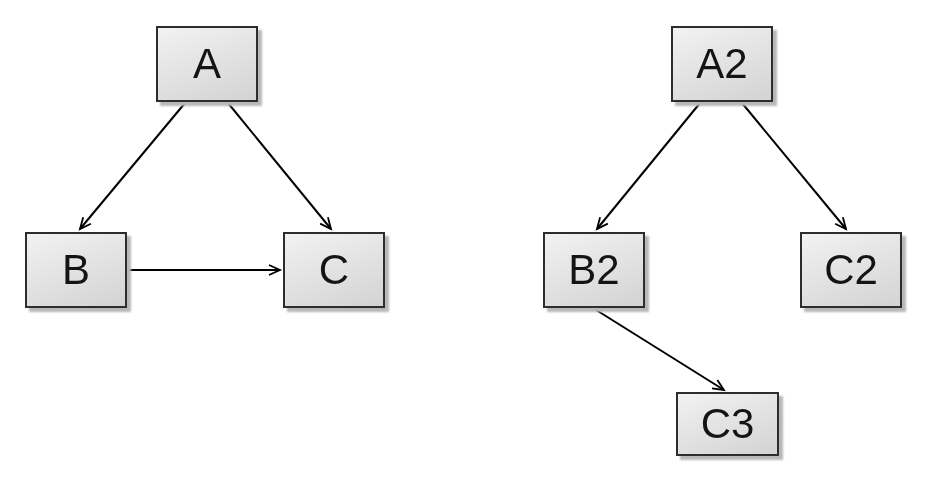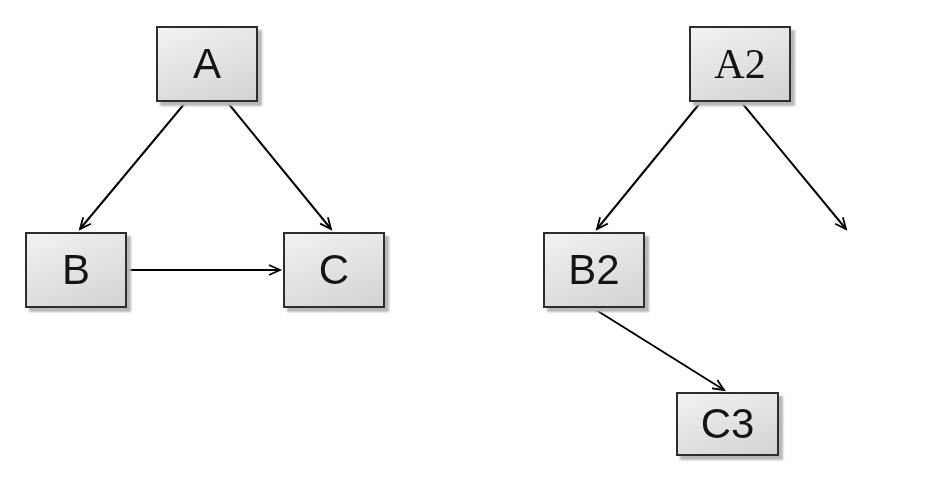--- a/index.html
+++ b/index.html
@@ -84,23 +84,26 @@
   <div id="node-layer">
       <div class="node" style="left: 156px; top: 26px; width: 102px; height: 76px;">
         <span class="node-label">A</span>
       </div>
       <div class="node" style="left: 25px; top: 232px; width: 102px; height: 76px;">
         <span class="node-label">B</span>
       </div>
       <div class="node" style="left: 283px; top: 232px; width: 102px; height: 76px;">
         <span class="node-label">C</span>
       </div>
-      <div class="node" style="left: 689px; top: 26px; width: 102px; height: 76px; font-family: Liberation Serif, serif;">
+      <div class="node" style="left: 671px; top: 26px; width: 102px; height: 76px;">
         <span class="node-label">A2</span>
       </div>
       <div class="node" style="left: 543px; top: 232px; width: 102px; height: 76px;">
         <span class="node-label">B2</span>
+      </div>
+      <div class="node" style="left: 800px; top: 232px; width: 102px; height: 76px;">
+        <span class="node-label">C2</span>
       </div>
       <div class="node" style="left: 676px; top: 392px; width: 103px; height: 64px;">
         <span class="node-label">C3</span>
       </div>
     </div>
 </div>
 
 </body></html>

